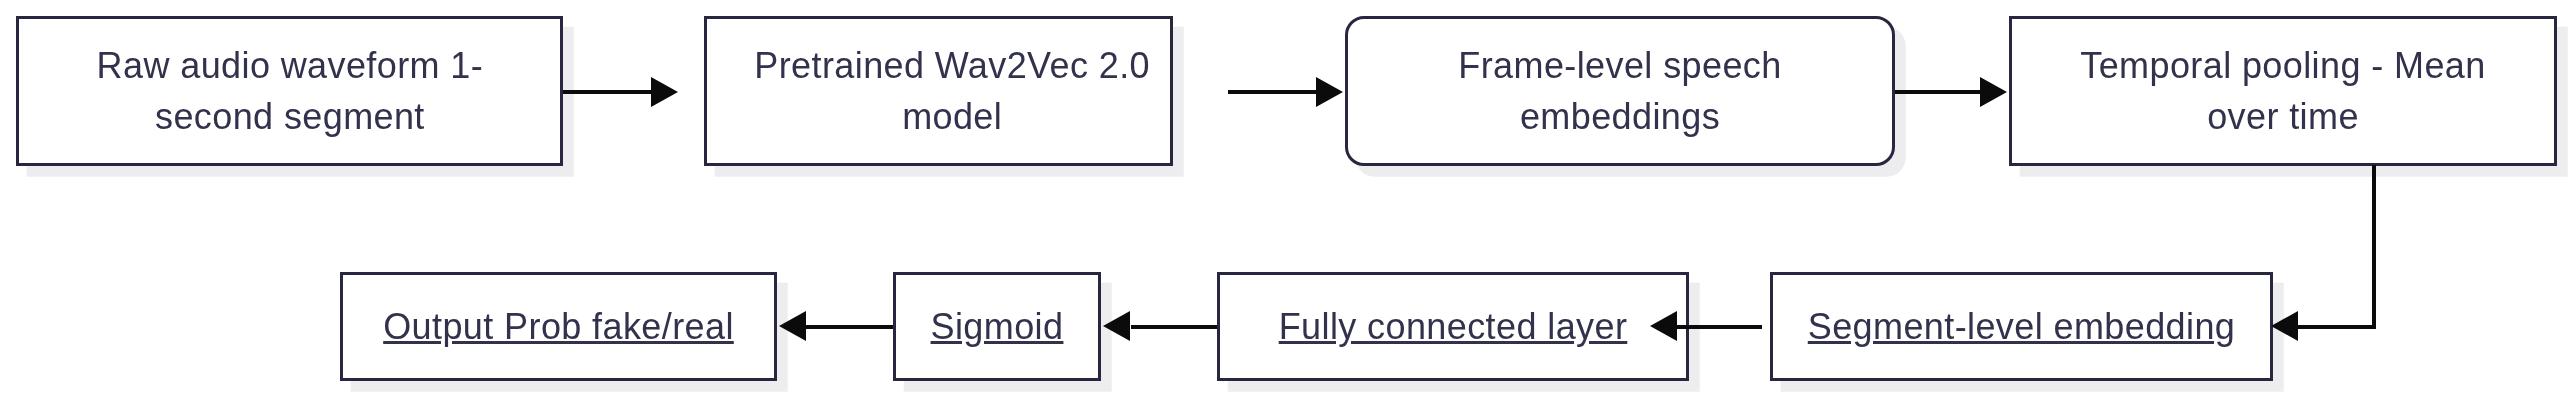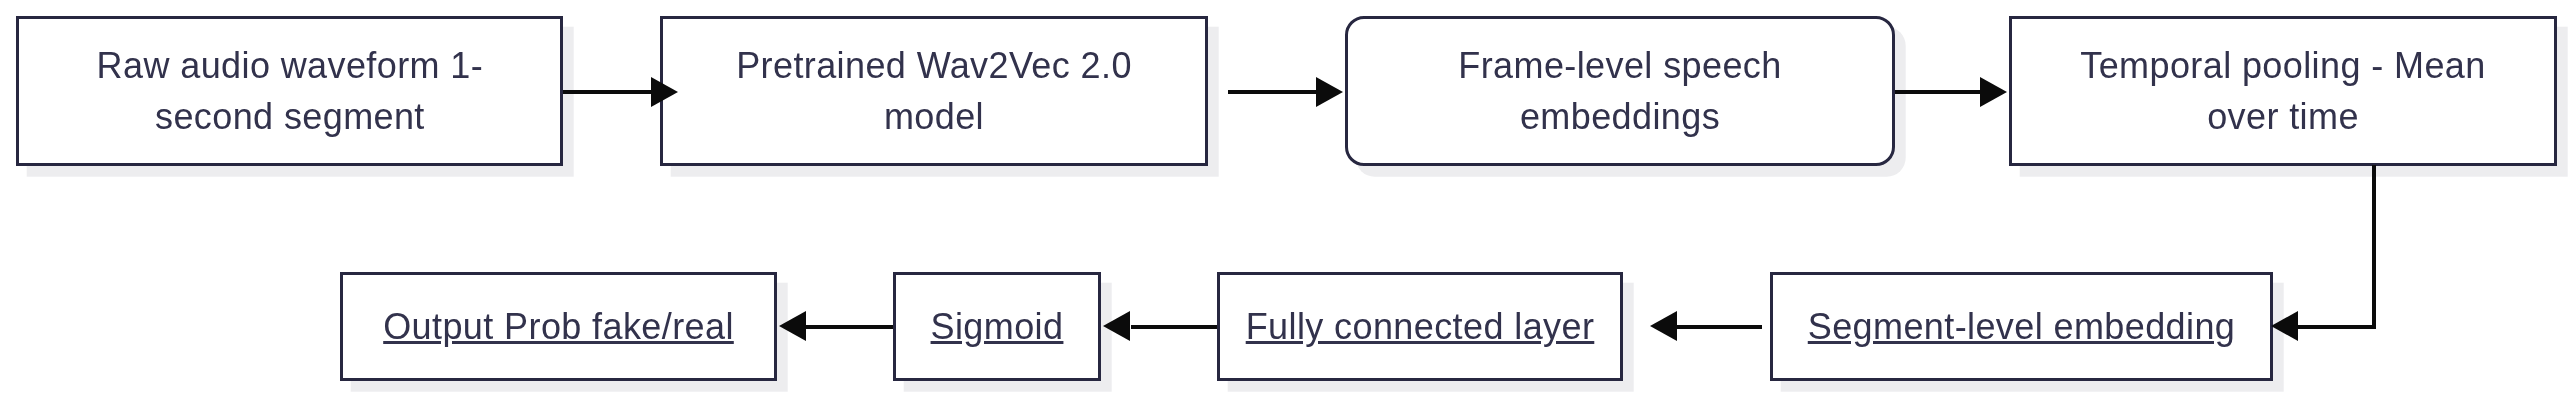--- a/index.html
+++ b/index.html
@@ -60,40 +60,40 @@
 </head>
 <body>
 
 <div id="canvas">
 
   <div class="node row-top" style="left:16.4px; width:547px;">
     <span class="lbl">Raw audio waveform 1-
 second segment</span>
   </div>
 
-  <div class="node row-top" style="left:660px; width:548px;">
+  <div class="node row-top" style="left:704px; width:469px;justify-content:flex-end;">
     <span class="lbl">Pretrained Wav2Vec 2.0
 model</span>
   </div>
 
   <div class="node row-top" style="left:1345px; width:550px;border-radius:19px;">
     <span class="lbl">Frame-level speech
 embeddings</span>
   </div>
 
   <div class="node row-top" style="left:2009px; width:548px;">
     <span class="lbl">Temporal pooling - Mean
 over time</span>
   </div>
 
   <div class="node row-bottom" style="left:1762px; width:503px;margin-left:8px;">
     <span class="lbl">Segment-level embedding</span>
   </div>
 
-  <div class="node row-bottom" style="left:1217px; width:406px;">
+  <div class="node row-bottom" style="left:1217px; width:472px;">
     <span class="lbl">Fully connected layer</span>
   </div>
 
   <div class="node row-bottom" style="left:893px; width:208px;">
     <span class="lbl">Sigmoid</span>
   </div>
 
   <div class="node row-bottom" style="left:340px; width:437px;">
     <span class="lbl">Output Prob fake/real</span>
   </div>

